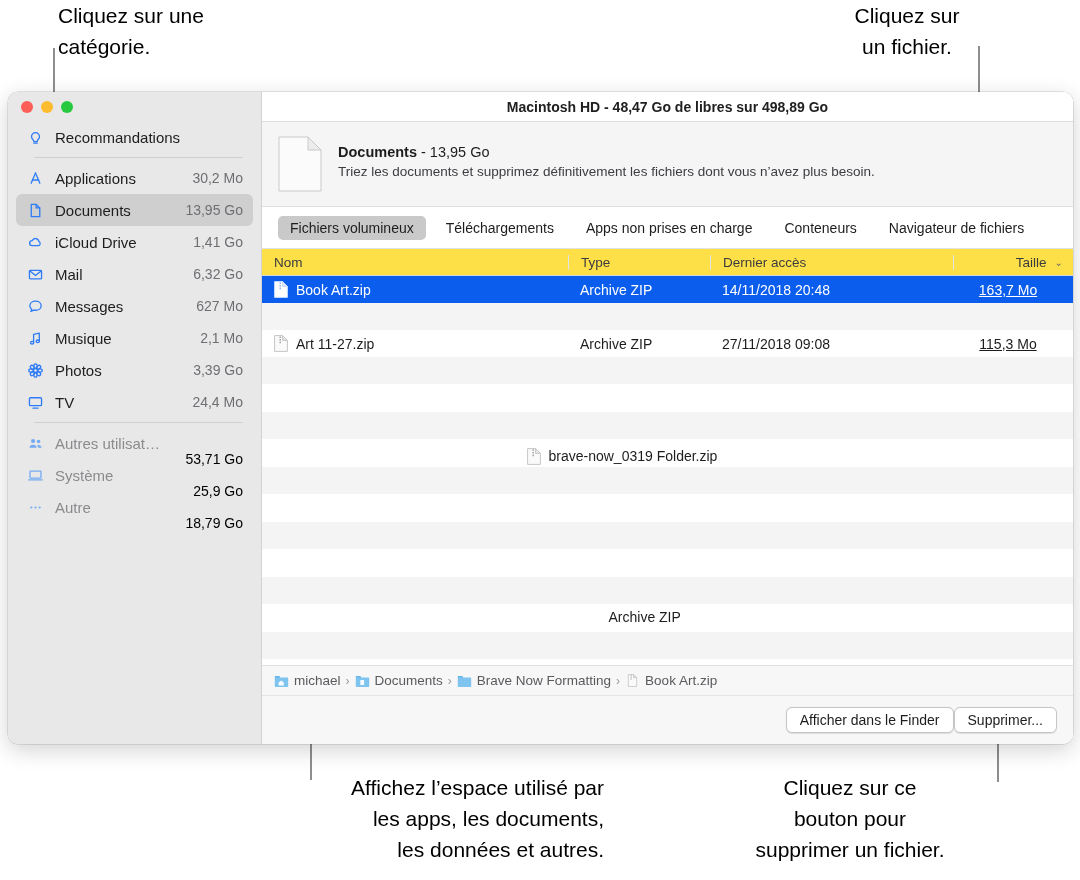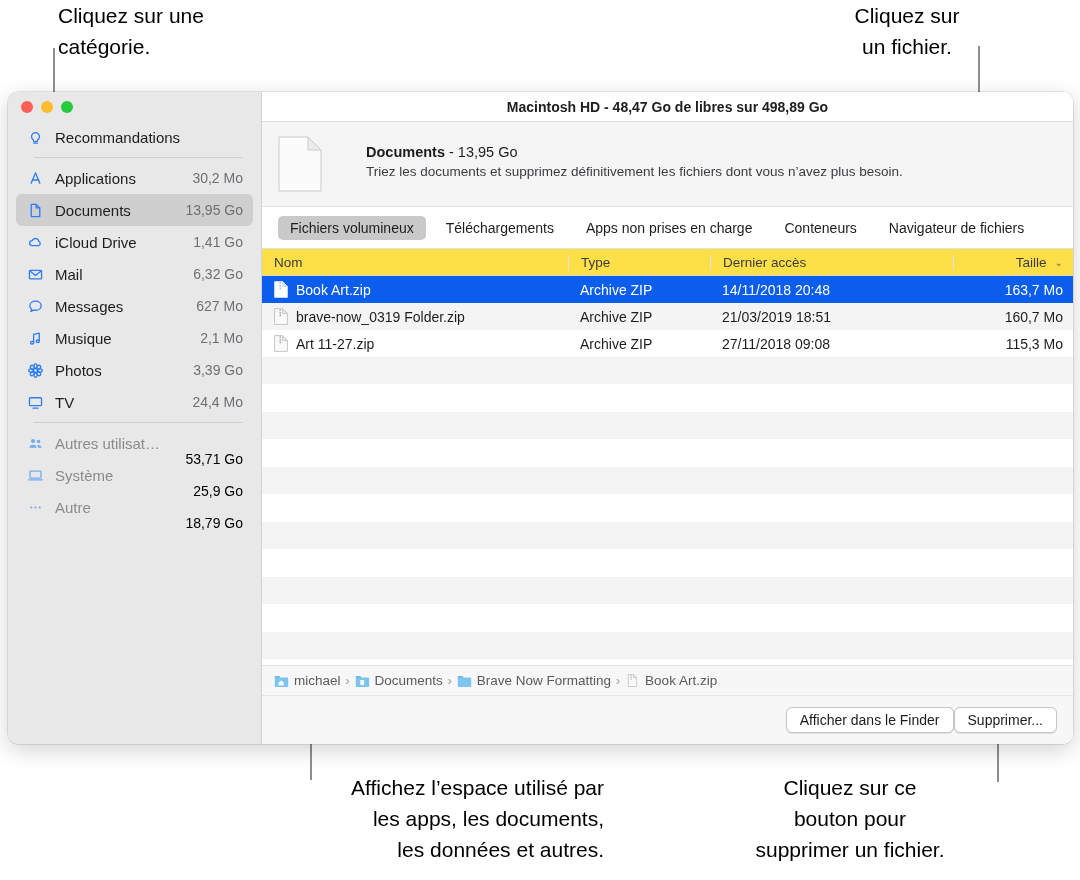--- a/index.html
+++ b/index.html
@@ -126,21 +126,20 @@
     background: #ffffff;
     border-bottom: 1px solid #dcdcdc;
   }
   .summary {
     flex: 0 0 auto;
     background: #f5f5f5;
     border-bottom: 1px solid #e0e0e0;
     display: flex;
     align-items: flex-start;
     padding: 12px 16px 14px 16px;
-    gap: 28px;
   }
   .doc-icon {
     width: 44px; height: 56px;
     flex: 0 0 44px;
     margin-right: 16px;
     margin-top: 2px;
   }
   .summary-text { padding-top: 10px; }
   .summary-title {
     font-size: 14.5px;
@@ -201,36 +200,36 @@
     background: #ffffff;
   }
   .row {
     height: 27px;
     display: flex;
     align-items: center;
     font-size: 14px;
     color: #1d1d1f;
     box-sizing: border-box;
   }
-  .row.stripe { background: #f4f4f4; }
+  .row.stripe { background: #f4f4f4; flex-direction: column; }
   .row.selected { background: #0a5ded; color: #ffffff; }
   .row.empty { background: #f4f4f4; height: 27px; margin-top: 0; }
   .spacer { height: 28px; background: #ffffff; }
   .cell { box-sizing: border-box; white-space: nowrap; overflow: hidden; }
   .cell.c-name {
     width: 306px; flex: 0 0 306px;
     padding-left: 12px;
     display: flex; align-items: center; gap: 8px;
   }
   .cell.c-type { width: 142px; flex: 0 0 142px; padding-left: 12px; }
   .cell.c-date { width: 212px; flex: 0 0 212px; padding-left: 12px; }
   .cell.c-gap  { flex: 1 1 auto; }
   .cell.c-size {
     width: 120px; flex: 0 0 120px;
-    text-align: right; padding-right: 10px;
+    text-align: center; padding-right: 10px; text-decoration: underline;
   }
   .file-ico { width: 14px; height: 17px; flex: 0 0 14px; display: block; }
 
   .breadcrumb {
     flex: 0 0 auto;
     height: 29px;
     display: flex;
     align-items: center;
     padding-left: 12px;
     gap: 5px;

